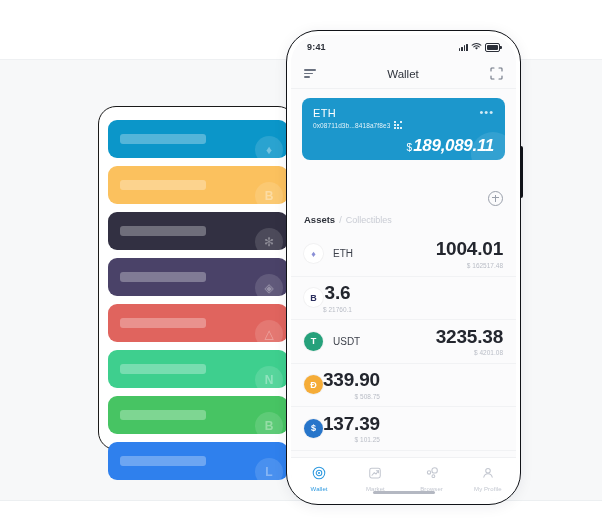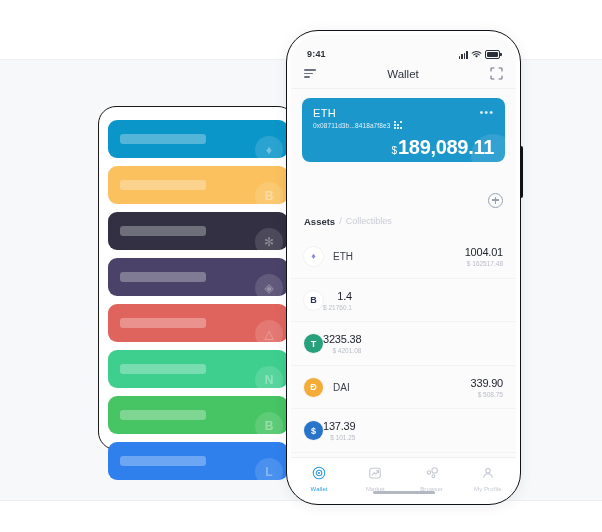--- a/index.html
+++ b/index.html
@@ -49,21 +49,21 @@
     position:absolute;left:519px;top:146px;width:4px;height:52px;
     background:#111318;border-radius:2px;
   }
   .screen{
     position:absolute;left:4px;top:4px;right:4px;bottom:4px;
     border-radius:28px;background:#fbfbfc;overflow:hidden;
     display:flex;flex-direction:column;
   }
 
   .statusbar{
-    height:24px;flex:0 0 24px;display:flex;align-items:flex-end;
+    height:24px;flex:0 0 24px;display:flex;align-items:center;
     justify-content:space-between;padding:0 16px;box-sizing:border-box;
   }
   .status-time{font-size:9px;font-weight:bold;color:#2b2f38;letter-spacing:.2px;}
   .status-right{display:flex;align-items:center;gap:3px;}
   .sig{display:flex;align-items:flex-end;gap:1px;height:8px;}
   .sig i{display:block;width:1.6px;background:#2b2f38;border-radius:.5px;}
   .sig i:nth-child(1){height:3px;}
   .sig i:nth-child(2){height:4.5px;}
   .sig i:nth-child(3){height:6px;}
   .sig i:nth-child(4){height:7.5px;}
@@ -90,31 +90,31 @@
   .bc-top{display:flex;align-items:flex-start;justify-content:space-between;}
   .bc-sym{font-size:11px;font-weight:500;letter-spacing:.3px;}
   .bc-dots{font-size:11px;letter-spacing:1px;color:rgba(255,255,255,.8);line-height:1;}
   .bc-addr-row{display:flex;align-items:center;gap:4px;margin-top:2px;}
   .bc-addr{font-size:6.5px;color:rgba(255,255,255,.88);letter-spacing:.1px;}
   .qr-ico{display:grid;grid-template-columns:repeat(3,2px);grid-template-rows:repeat(3,2px);gap:1px;}
   .qr-ico i{display:block;background:rgba(255,255,255,.85);}
   .qr-ico i.off{background:transparent;}
   .bc-amount{text-align:right;margin-top:7px;display:flex;align-items:baseline;justify-content:flex-end;gap:1px;}
   .bc-cur{font-size:10px;}
-  .bc-val{font-size:20px;font-weight:bold;letter-spacing:-.3px;}
+  .bc-val{font-size:17px;font-weight:bold;letter-spacing:-.3px;font-style:italic;}
   .bc-watermark{
     position:absolute;right:-10px;bottom:-16px;width:44px;height:44px;border-radius:50%;
     background:rgba(255,255,255,.10);
   }
 
   .assets-head{
     display:flex;align-items:center;justify-content:space-between;
     padding:11px 13px 7px 13px;
   }
-  .ah-left{display:flex;align-items:flex-start;gap:4px;margin-top:43px;}
+  .ah-left{display:flex;align-items:center;gap:4px;margin-top:43px;}
   .ah-assets{font-size:9.5px;font-weight:bold;color:#2f333c;}
   .ah-sep{font-size:9px;color:#c9ccd4;}
   .ah-coll{font-size:9px;color:#c9ccd4;}
   .plus-btn{
     width:13px;height:13px;border:1.1px solid #9aa0ab;border-radius:50%;
     position:relative;
   }
   .plus-btn::before,.plus-btn::after{
     content:"";position:absolute;background:#9aa0ab;
   }
@@ -127,21 +127,21 @@
     border-top:1px solid #f1f2f4;box-sizing:border-box;
   }
   .coin{
     width:19px;height:19px;border-radius:50%;flex:0 0 19px;
     display:flex;align-items:center;justify-content:center;
     font-size:9px;font-weight:bold;color:#fff;
     box-shadow:0 0 0 1px rgba(0,0,0,.04);
   }
   .coin-name{font-size:10px;color:#3b3f49;margin-left:10px;flex:1 1 auto;}
   .amt-wrap{text-align:right;}
-  .amt{font-size:11px;font-weight:normal;color:#23262e;line-height:1.1;letter-spacing:-.2px;}
+  .amt{font-size:19px;font-weight:bold;color:#23262e;line-height:1.1;letter-spacing:-.2px;text-align:center;}
   .amt-sub{font-size:6.5px;color:#b9bdc6;margin-top:2px;}
 
   .tabbar{
     flex:0 0 42px;height:42px;border-top:1px solid #f0f1f3;background:#fff;
     display:flex;align-items:center;
   }
   .tab{flex:1 1 0;display:flex;flex-direction:column;align-items:center;gap:2px;}
   .tab-label{font-size:6px;letter-spacing:.1px;}
   .home-ind{
     position:absolute;left:50%;transform:translateX(-50%);bottom:6px;
@@ -270,34 +270,34 @@
           <div class="coin" style="background: rgb(255, 255, 255); color: rgb(138, 143, 214);">♦</div>
           <div class="coin-name">ETH</div>
           <div class="amt-wrap">
             <div class="amt">1004.01</div>
             <div class="amt-sub">$ 162517.48</div>
           </div>
         </div>
         <div class="asset-row">
           <div class="coin" style="background: rgb(255, 255, 255); color: rgb(43, 47, 94);">B</div>
           <div class="amt-wrap">
-            <div class="amt">1.4</div>
+            <div class="amt">3.6</div>
             <div class="amt-sub">$ 21760.1</div>
           </div>
         </div>
         <div class="asset-row">
           <div class="coin" style="background: rgb(38, 161, 123); color: rgb(255, 255, 255);">T</div>
+          <div class="coin-name">USDT</div>
           <div class="amt-wrap">
             <div class="amt">3235.38</div>
             <div class="amt-sub">$ 4201.08</div>
           </div>
         </div>
         <div class="asset-row">
           <div class="coin" style="background: rgb(245, 172, 55); color: rgb(255, 255, 255);">Đ</div>
-          <div class="coin-name">DAI</div>
           <div class="amt-wrap">
             <div class="amt">339.90</div>
             <div class="amt-sub">$ 508.75</div>
           </div>
         </div>
         <div class="asset-row">
           <div class="coin" style="background: rgb(39, 117, 202); color: rgb(255, 255, 255);">$</div>
           <div class="amt-wrap">
             <div class="amt">137.39</div>
             <div class="amt-sub">$ 101.25</div>

